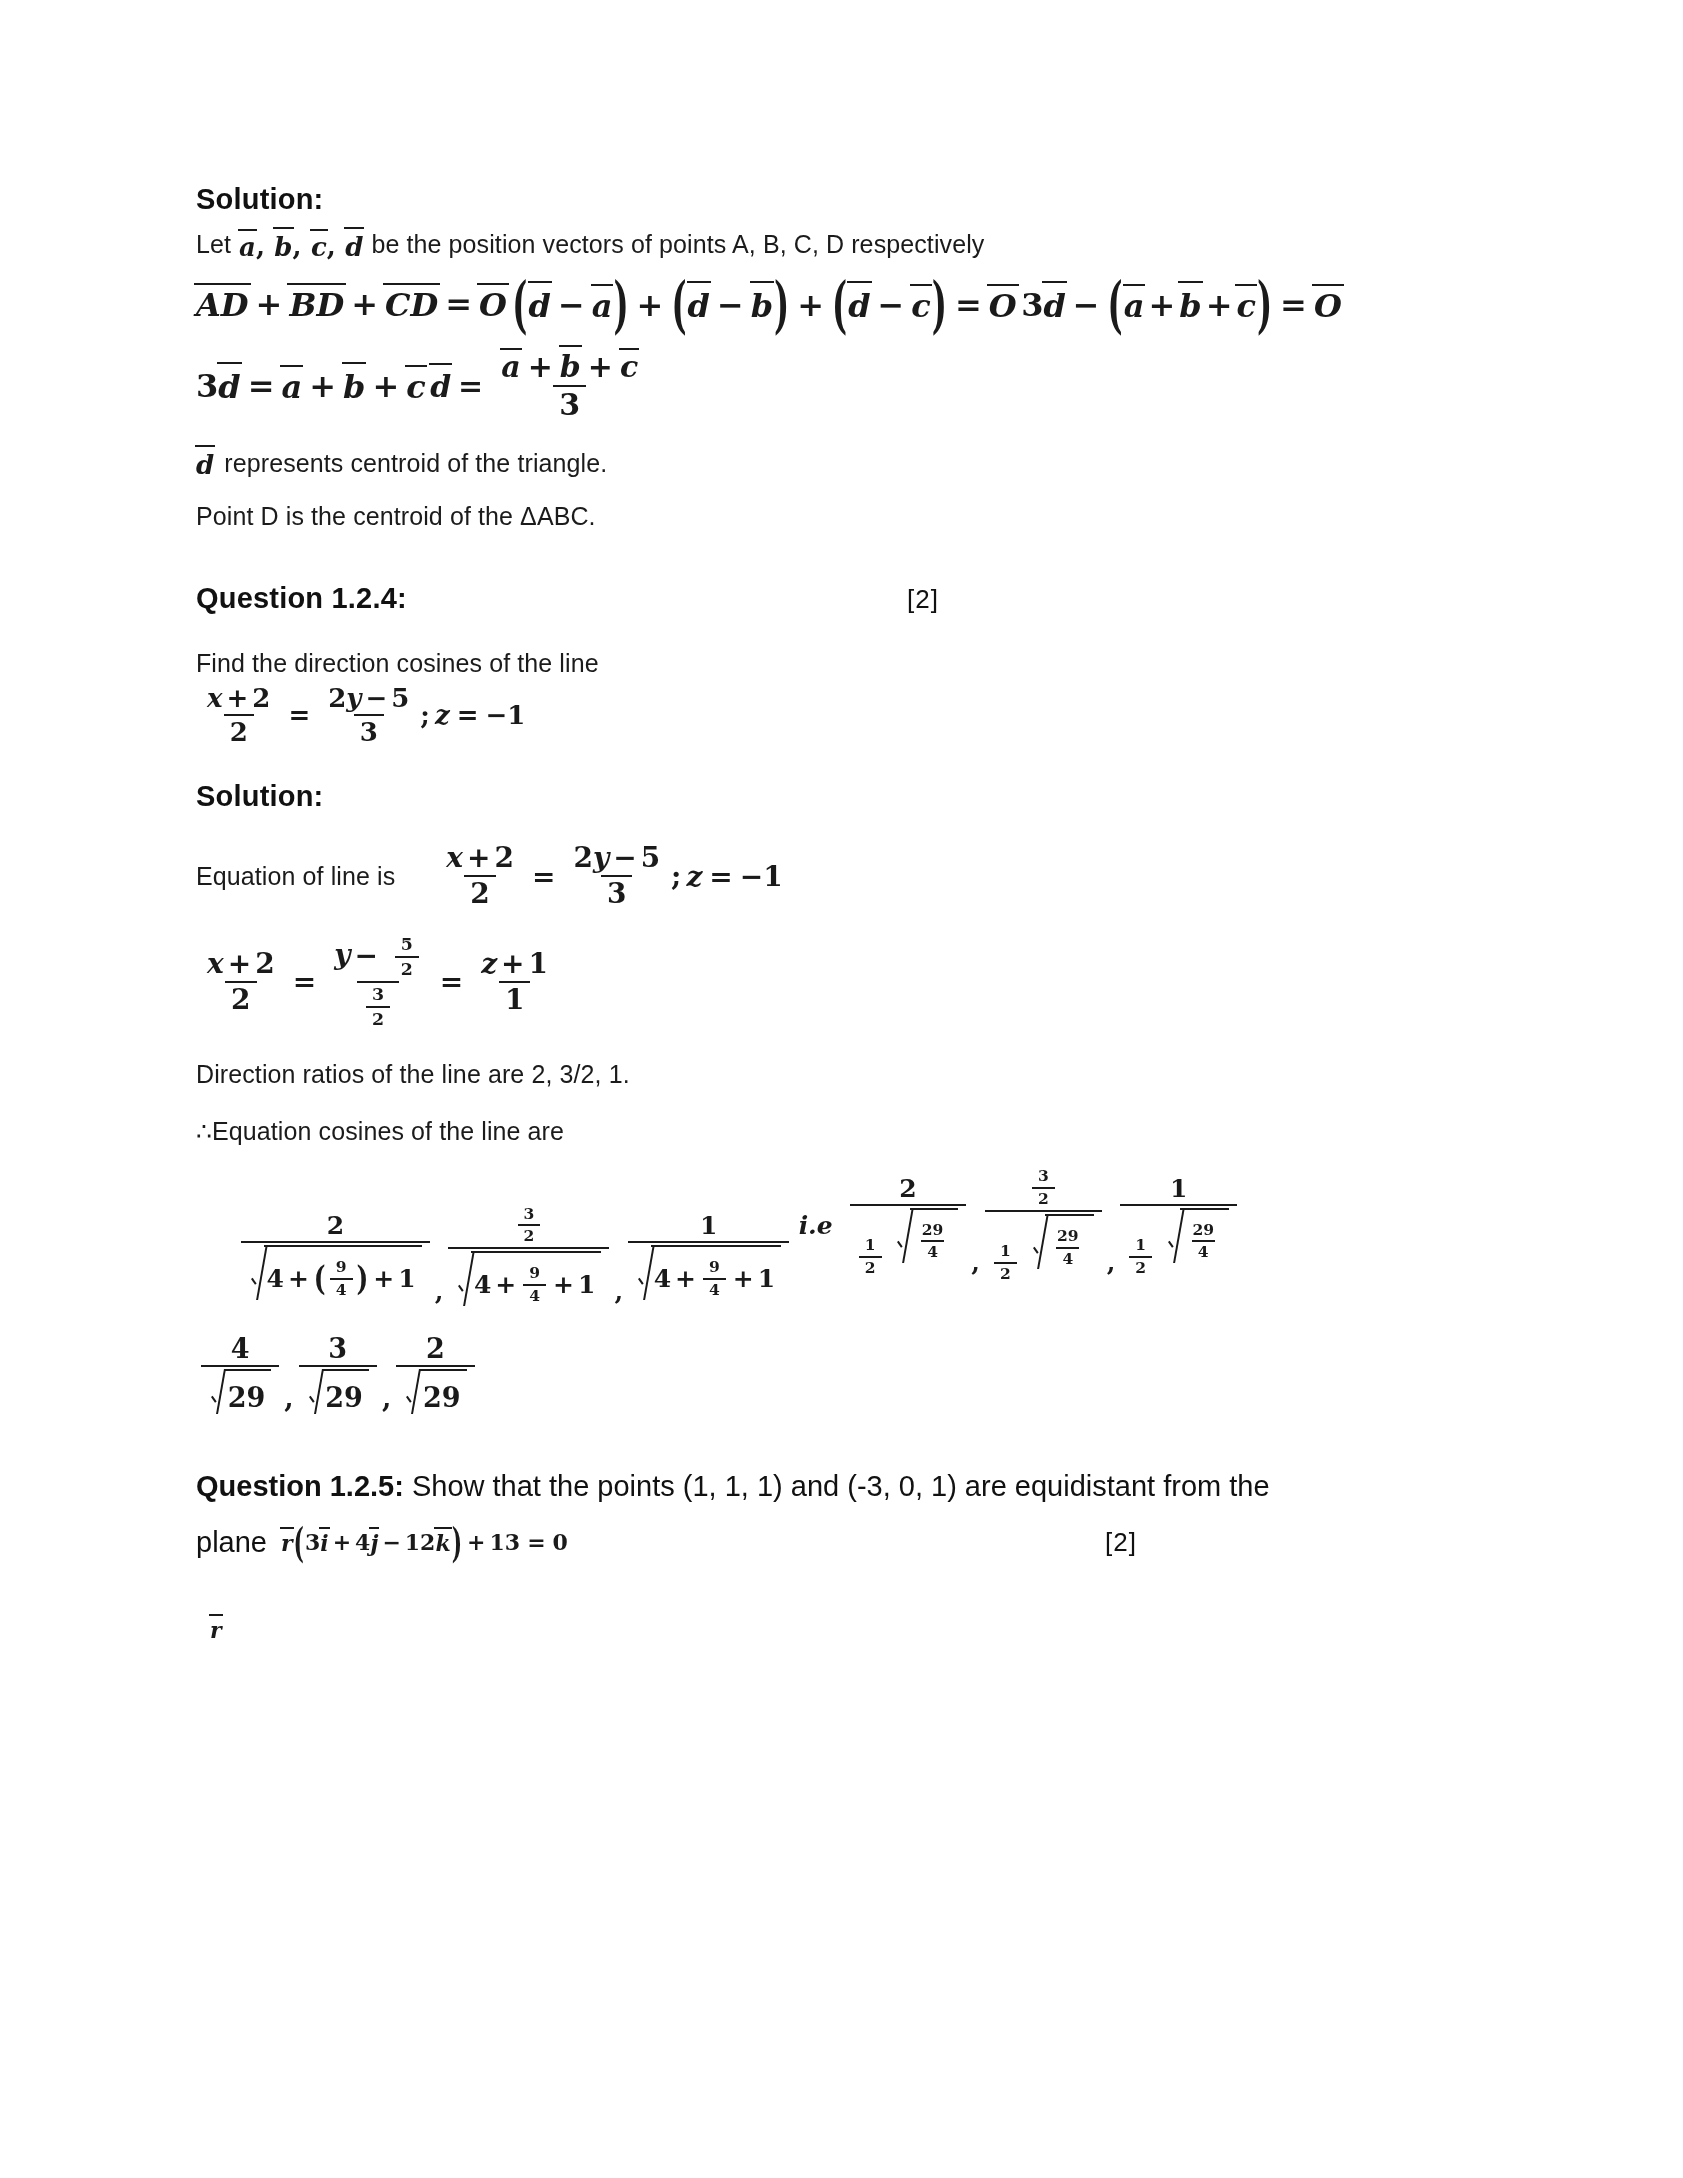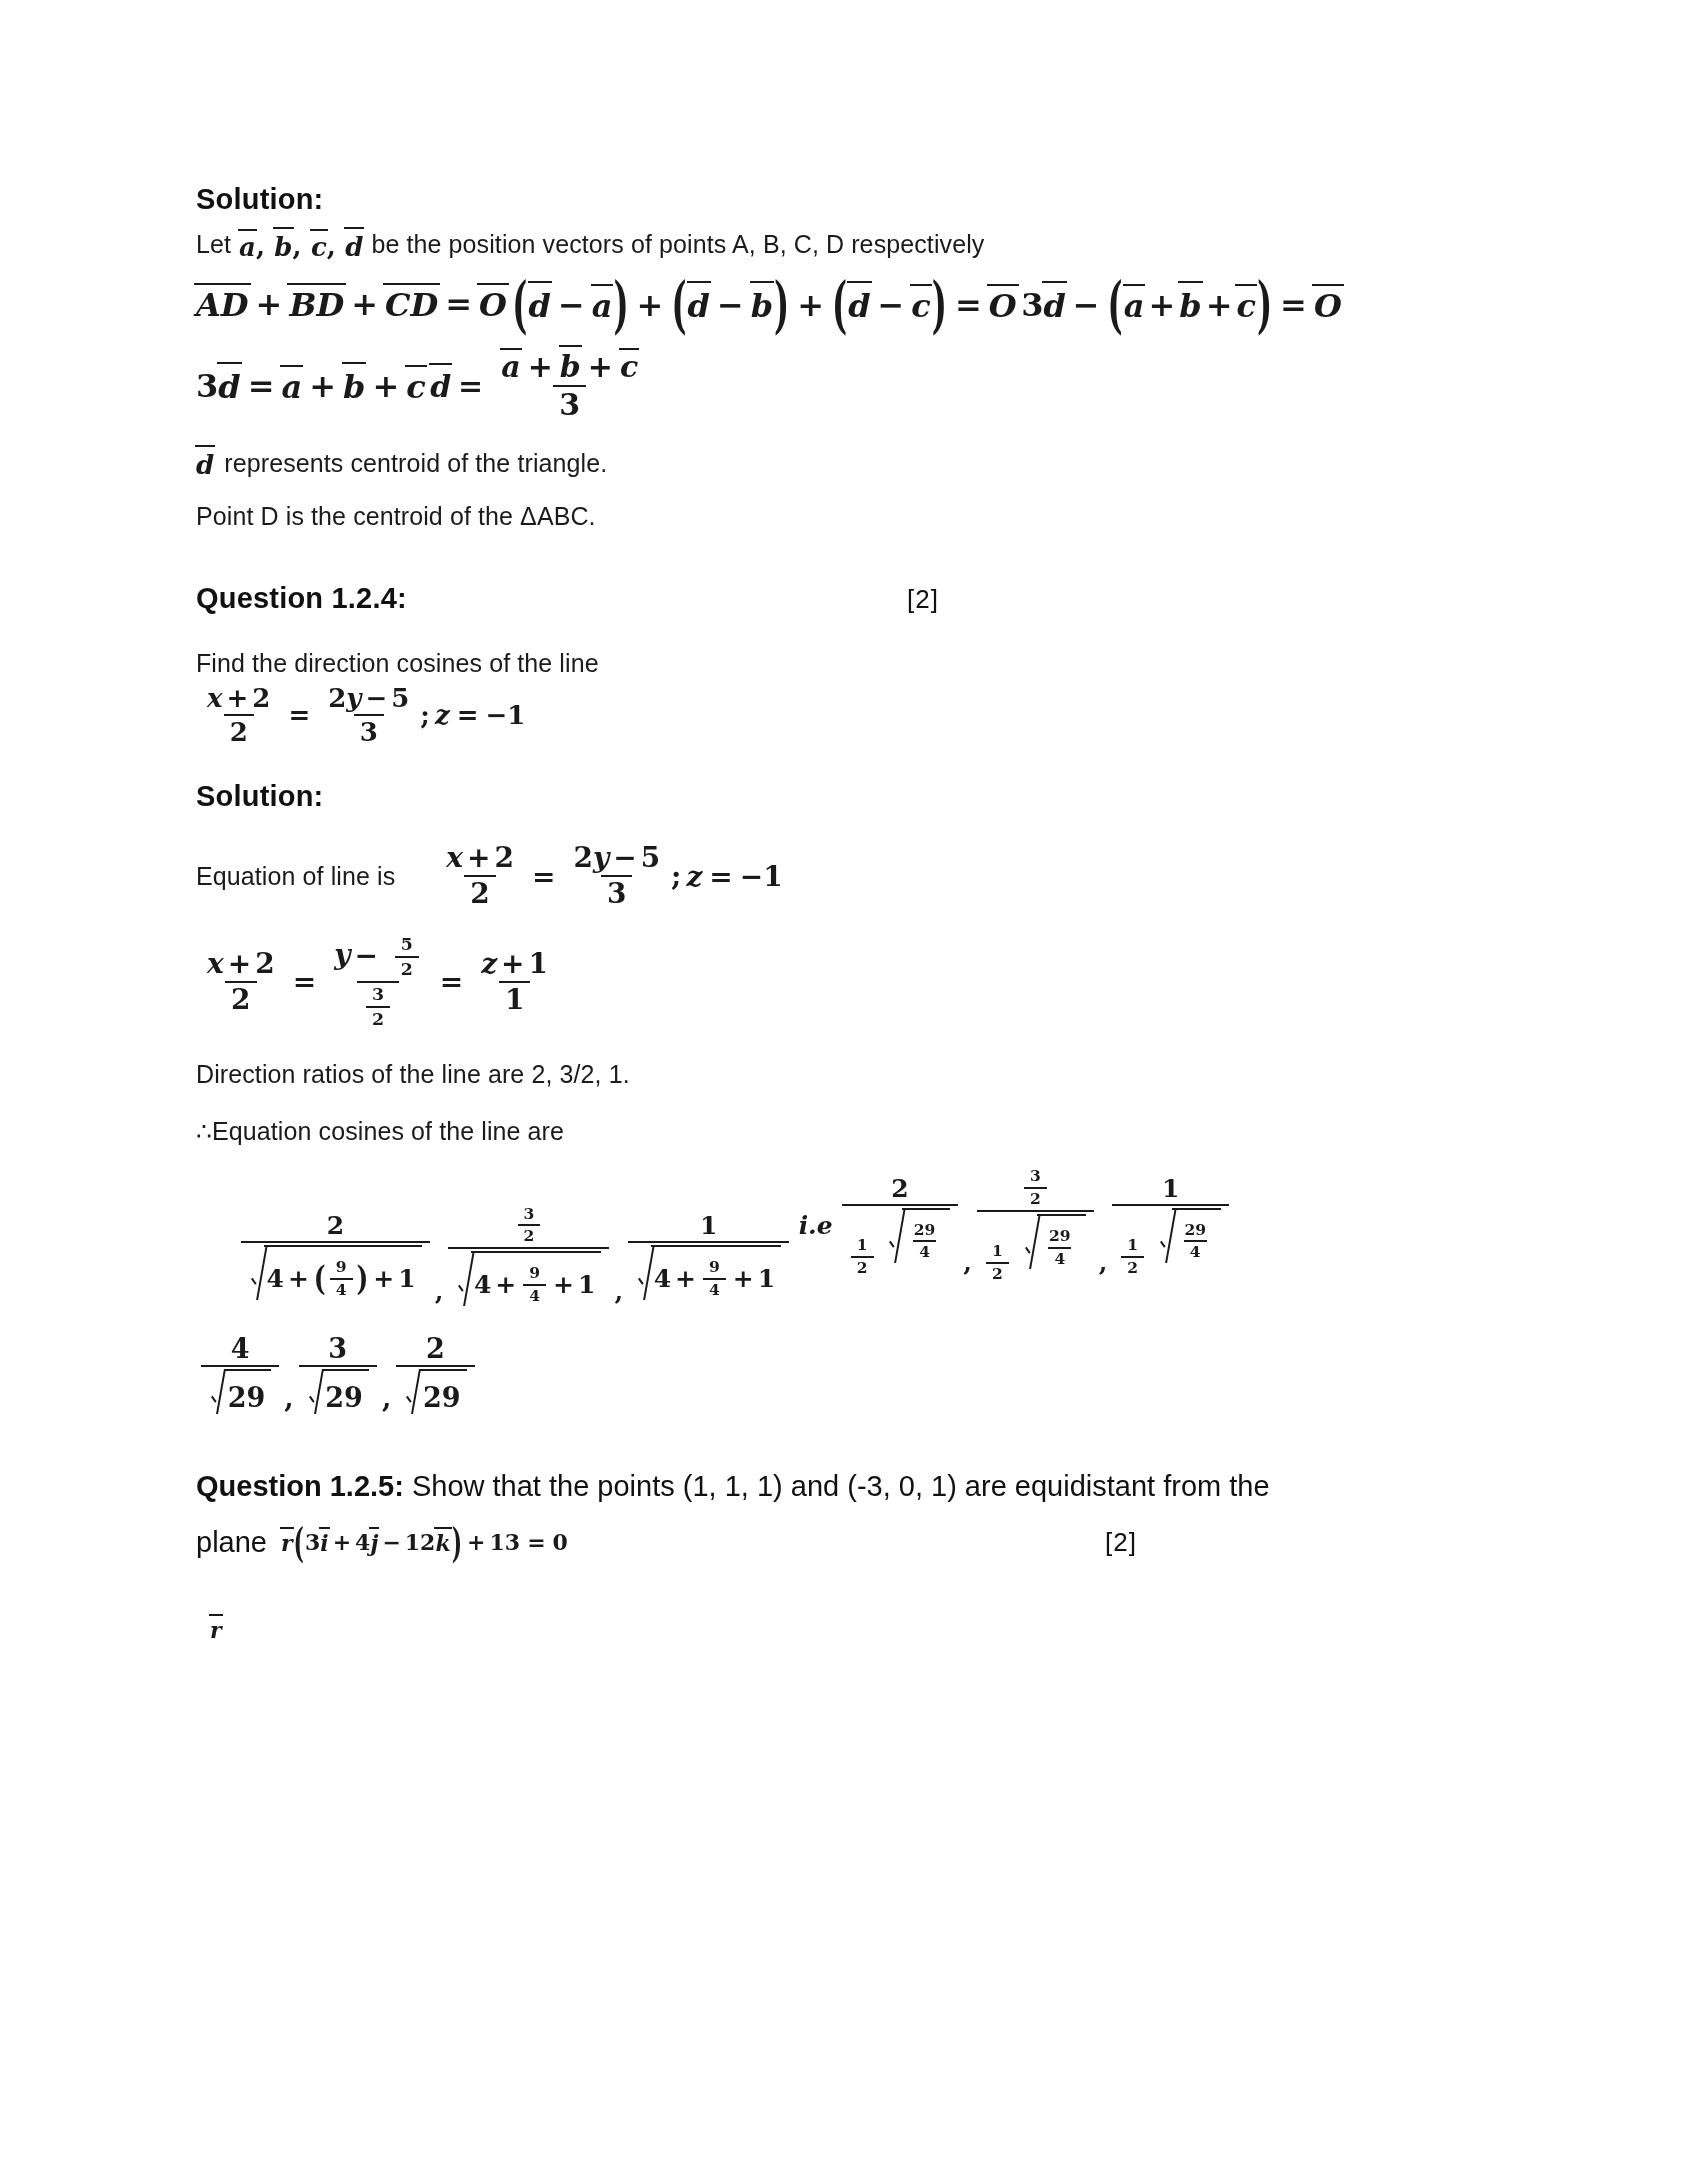--- a/index.html
+++ b/index.html
@@ -410,21 +410,21 @@
             <span class="op tight">+</span>
             <span class="mn">1</span>
           </span>
         </span>
       </span>
     </span>
   </div>
 
   
   <div class="math" style="font-size:25px; margin-bottom:18px;">
-    <span class="mi" style="margin-right:4px;">i.e</span>
+    <span class="mi" style="margin-right:12px;">i.e</span>
     <span class="frac">
       <span class="num mn">2</span>
       <span class="den">
         <span class="frac sm">
           <span class="num mn">1</span>
           <span class="den mn">2</span>
         </span>
         <span class="sqrt">
           <span class="radical"></span>
           <span class="rad-body">

